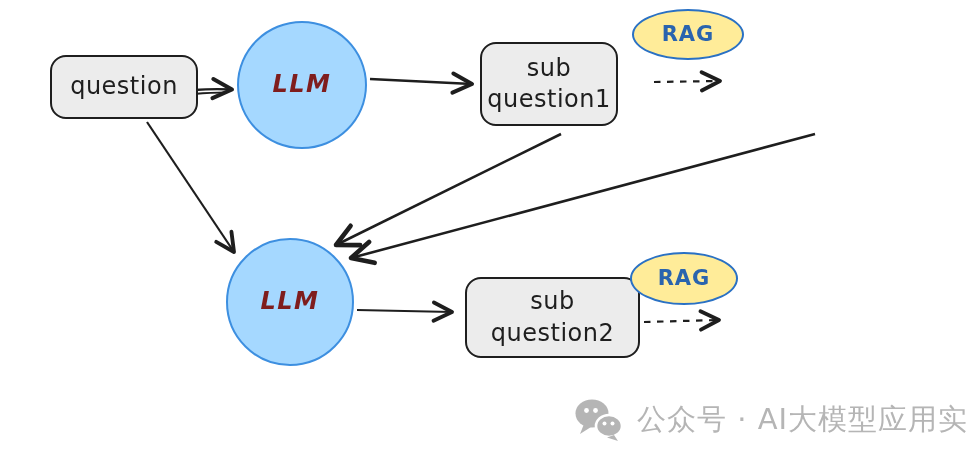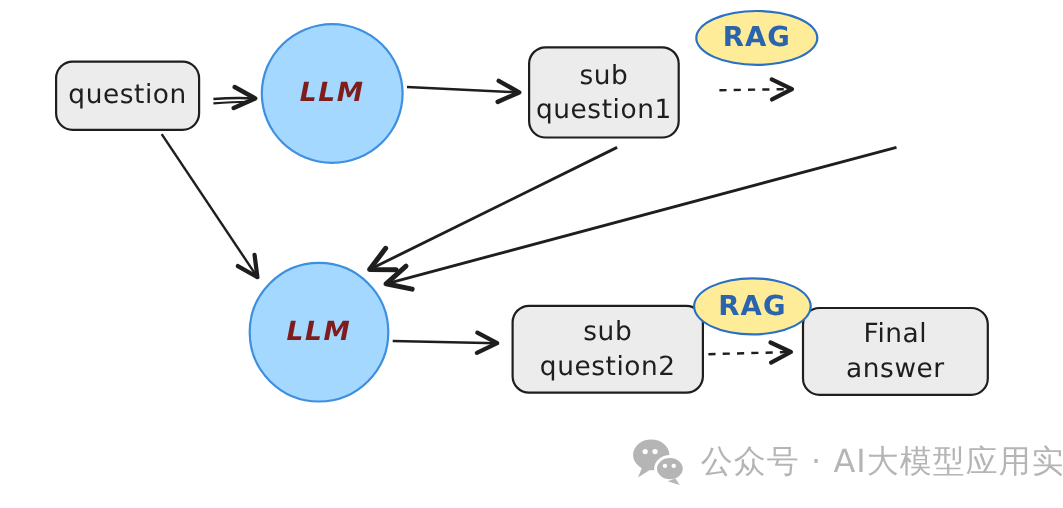--- a/index.html
+++ b/index.html
@@ -51,21 +51,21 @@
     color: #7f1d1d;
     font-style: italic;
     font-weight: 600;
     letter-spacing: 1.5px;
   }
   .ellipse {
     background: #ffec99;
     border: 2.6px solid #2a71c4;
     border-radius: 50%;
     color: #2a64ae;
-    font-size: 25px;
+    font-size: 21px;
     font-weight: 700;
     letter-spacing: 1px;
     z-index: 3;
   }
   .watermark {
     position: absolute;
     left: 573px;
     top: 398px;
     height: 44px;
     display: flex;
@@ -101,21 +101,21 @@
 
     <path d="M561,134 L336,245" fill="none" stroke="#1e1e1e" stroke-width="2.6" marker-end="url(#ah)"></path>
 
     <path d="M815,134 L351,258" fill="none" stroke="#1e1e1e" stroke-width="2.6" marker-end="url(#ah)"></path>
 
     <path d="M357,310 L452,312" fill="none" stroke="#1e1e1e" stroke-width="2.2" marker-end="url(#ah)"></path>
 
     <path d="M644,322 L719,320" fill="none" stroke="#1e1e1e" stroke-width="2.2" stroke-dasharray="6.5 6.5" marker-end="url(#ah)"></path>
   </svg>
 
-  <div class="node box" style="left:50px; top:55px; width:132px; height:64px;">
+  <div class="node box" style="left:50px; top:55px; width:148px; height:64px;">
     <span class="lbl">question</span>
   </div>
 
   <div class="node circle" style="left:237px; top:21px; width:130px; height:128px;">
     <span class="lbl">LLM</span>
   </div>
 
   <div class="node box wrap" style="left:480px; top:42px; width:138px; height:84px;">
     <span class="lbl">sub question1</span>
   </div>
@@ -130,23 +130,20 @@
   </div>
 
   <div class="node box wrap" style="left:465px; top:277px; width:175px; height:81px;">
     <span class="lbl">sub question2</span>
   </div>
 
   <div class="node ellipse" style="left:630px; top:252px; width:108px; height:53px;">
     <span class="lbl">RAG</span>
   </div>
 
-  <div class="node box wrap-final" style="left:729px; top:279px; width:170px; height:81px;">
-    <span class="lbl">Final answer</span>
-  </div>
 
   <div class="watermark">
     <svg width="52" height="44" viewBox="0 0 52 44">
       <ellipse cx="19" cy="15.5" rx="16.5" ry="14" fill="#b5b5b5"></ellipse>
       <path d="M11 26 L7 36 L18 29 Z" fill="#b5b5b5"></path>
       <circle cx="13.5" cy="12.5" r="2.4" fill="#ffffff"></circle>
       <circle cx="22.5" cy="12.5" r="2.4" fill="#ffffff"></circle>
       <ellipse cx="36" cy="28" rx="13" ry="11" fill="#b5b5b5" stroke="#ffffff" stroke-width="2.6"></ellipse>
       <path d="M41 37 L45 43 L34 39.5 Z" fill="#b5b5b5"></path>
       <circle cx="31.5" cy="25.5" r="2" fill="#ffffff"></circle>

